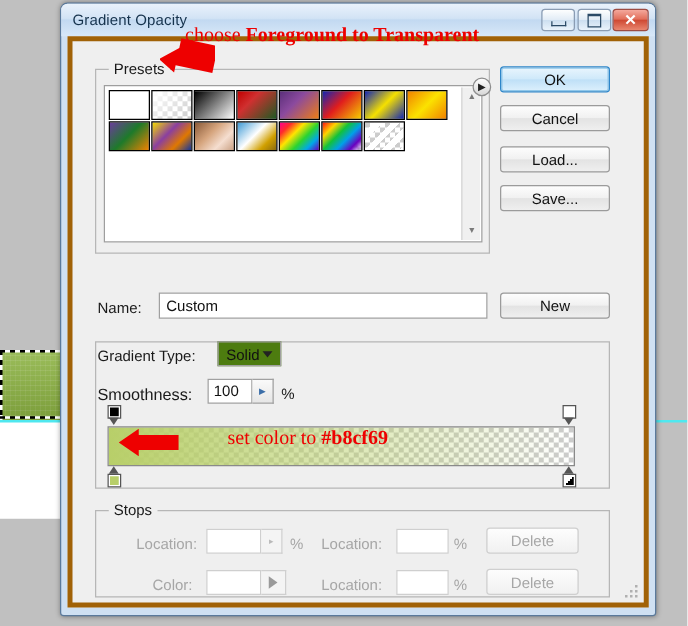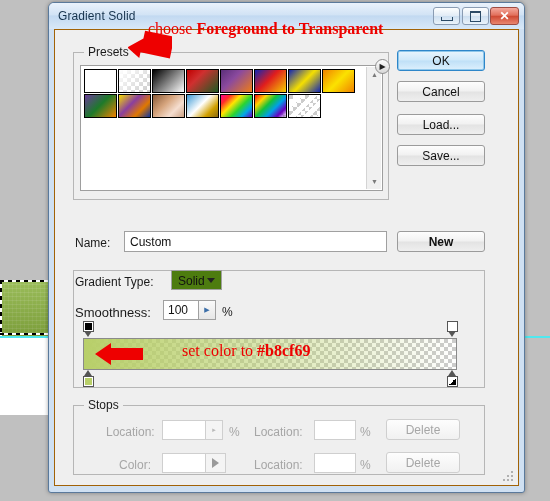--- a/index.html
+++ b/index.html
@@ -122,21 +122,21 @@
   .max-box {
     width: 9px; height: 8px;
     border: 1px solid #2b4a66;
     border-top-width: 2px;
   }
 
   #dialog-body {
     position: absolute;
     left: 5px; right: 5px; top: 26px; bottom: 6px;
     background: #efefef;
-    border: 1px solid #a16207;
+    border: 4px solid #a16207;
     box-sizing: border-box;
   }
 
   
   .group {
     position: absolute;
     border: 1px solid #b6b6b6;
     box-sizing: border-box;
   }
   .group-label {
@@ -236,21 +236,20 @@
     background: #fff;
     border: 1px solid #a0a0a0;
     box-sizing: border-box;
     font-size: 12px;
     color: #111;
     padding: 3px 5px;
     font-family: "Liberation Sans", sans-serif;
   }
   #btn-new {
     top: 201px;
-    font-weight: bold;
   }
 
   
   #gtype-group {
     left: 18px; top: 240px; width: 412px; height: 118px;
   }
   #gt-label {
     position: absolute; left: 20px; top: 245px;
     font-size: 12px; color: #1a1a1a;
   }
@@ -446,21 +445,21 @@
   </div>
   <div class="ants" style="left:0;top:280px;width:143px;height:2px;"></div>
   <div class="ants vert" style="left:0;top:280px;width:2px;height:57px;"></div>
   <div class="ants vert" style="left:141px;top:280px;width:2px;height:57px;"></div>
   <div class="ants" style="left:0;top:333px;width:143px;height:2px;"></div>
   <div id="guide-line"></div>
 
   <div id="dialog">
 
     <div id="titlebar">
-      <div id="title-text">Gradient Solid</div>
+      <div id="title-text">Gradient Opacity</div>
       <div class="win-btn" id="btn-min">
         <div class="glyph">
             <div class="min-bar"></div>
           </div>
       </div>
       <div class="win-btn" id="btn-max">
         <div class="glyph">
             <div class="max-box"></div>
           </div>
       </div>

